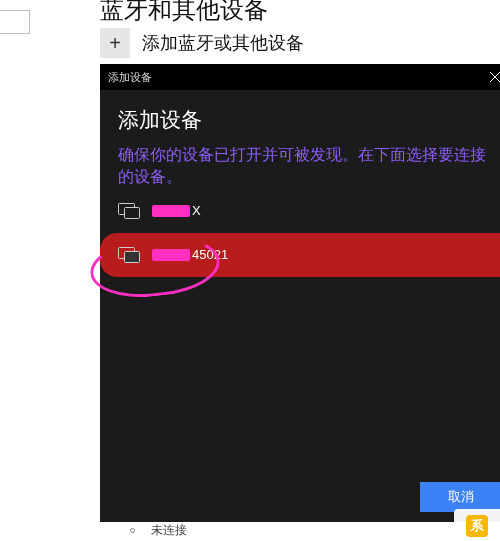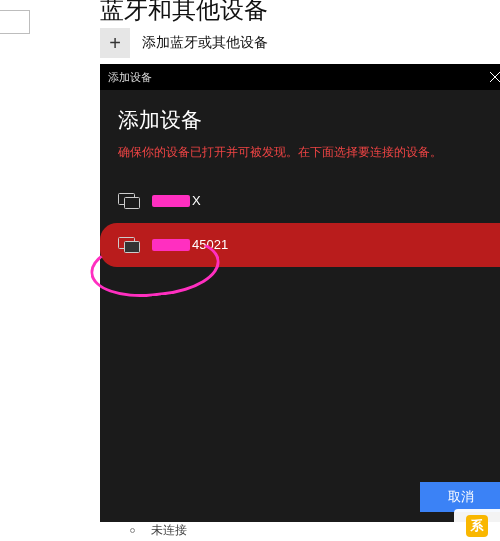--- a/index.html
+++ b/index.html
@@ -28,21 +28,21 @@
   }
   .bg-trunc .add-row {
     position:absolute; left:100px; top:28px;
     display:flex; align-items:center; gap:12px;
   }
   .bg-trunc .plus-tile {
     width:30px; height:30px; background:#e6e6e6;
     display:flex; align-items:center; justify-content:center;
     font-size:20px; color:#333; line-height:1;
   }
-  .bg-trunc .add-label { font-size:14px; color:#111; }
+  .bg-trunc .add-label { font-size:18px; color:#111; }
   .bg-trunc .status-row {
     position:absolute; left:130px; top:522px;
     display:flex; align-items:center; gap:16px;
     font-size:12px; color:#444;
   }
   .bg-trunc .dot {
     width:5px; height:5px; border-radius:50%;
     border:1px solid #888;
   }
 
@@ -61,21 +61,21 @@
   .modal .titlebar .close {
     margin-left:auto; width:26px; height:26px;
     display:flex; align-items:center; justify-content:center;
     font-size:12px; color:#fff; cursor:pointer;
   }
   .modal .content {
     padding:16px 18px 0 18px;
     flex:1; position:relative;
   }
   .modal h1 { font-size:21px; font-weight:400; margin-bottom:10px; }
-  .modal .subtitle { font-size:12px; color:#ef4444; margin-bottom:18px; line-height:1.4; }
+  .modal .subtitle { font-size:16px; color:#8b5cf6; line-height:1.4; }
   .device-list { margin:0 -18px; }
   .device-item {
     display:flex; align-items:center;
     padding:10px 18px; gap:12px;
     cursor:pointer; min-height:44px;
   }
   .device-item.selected { background:#b91c1c;border-radius:17px; }
   .device-item .icon-slot { width:22px; height:18px; display:flex; align-items:center; justify-content:center; flex-shrink:0; }
   .device-item .dev-text {
     display:flex; flex-direction:column;

